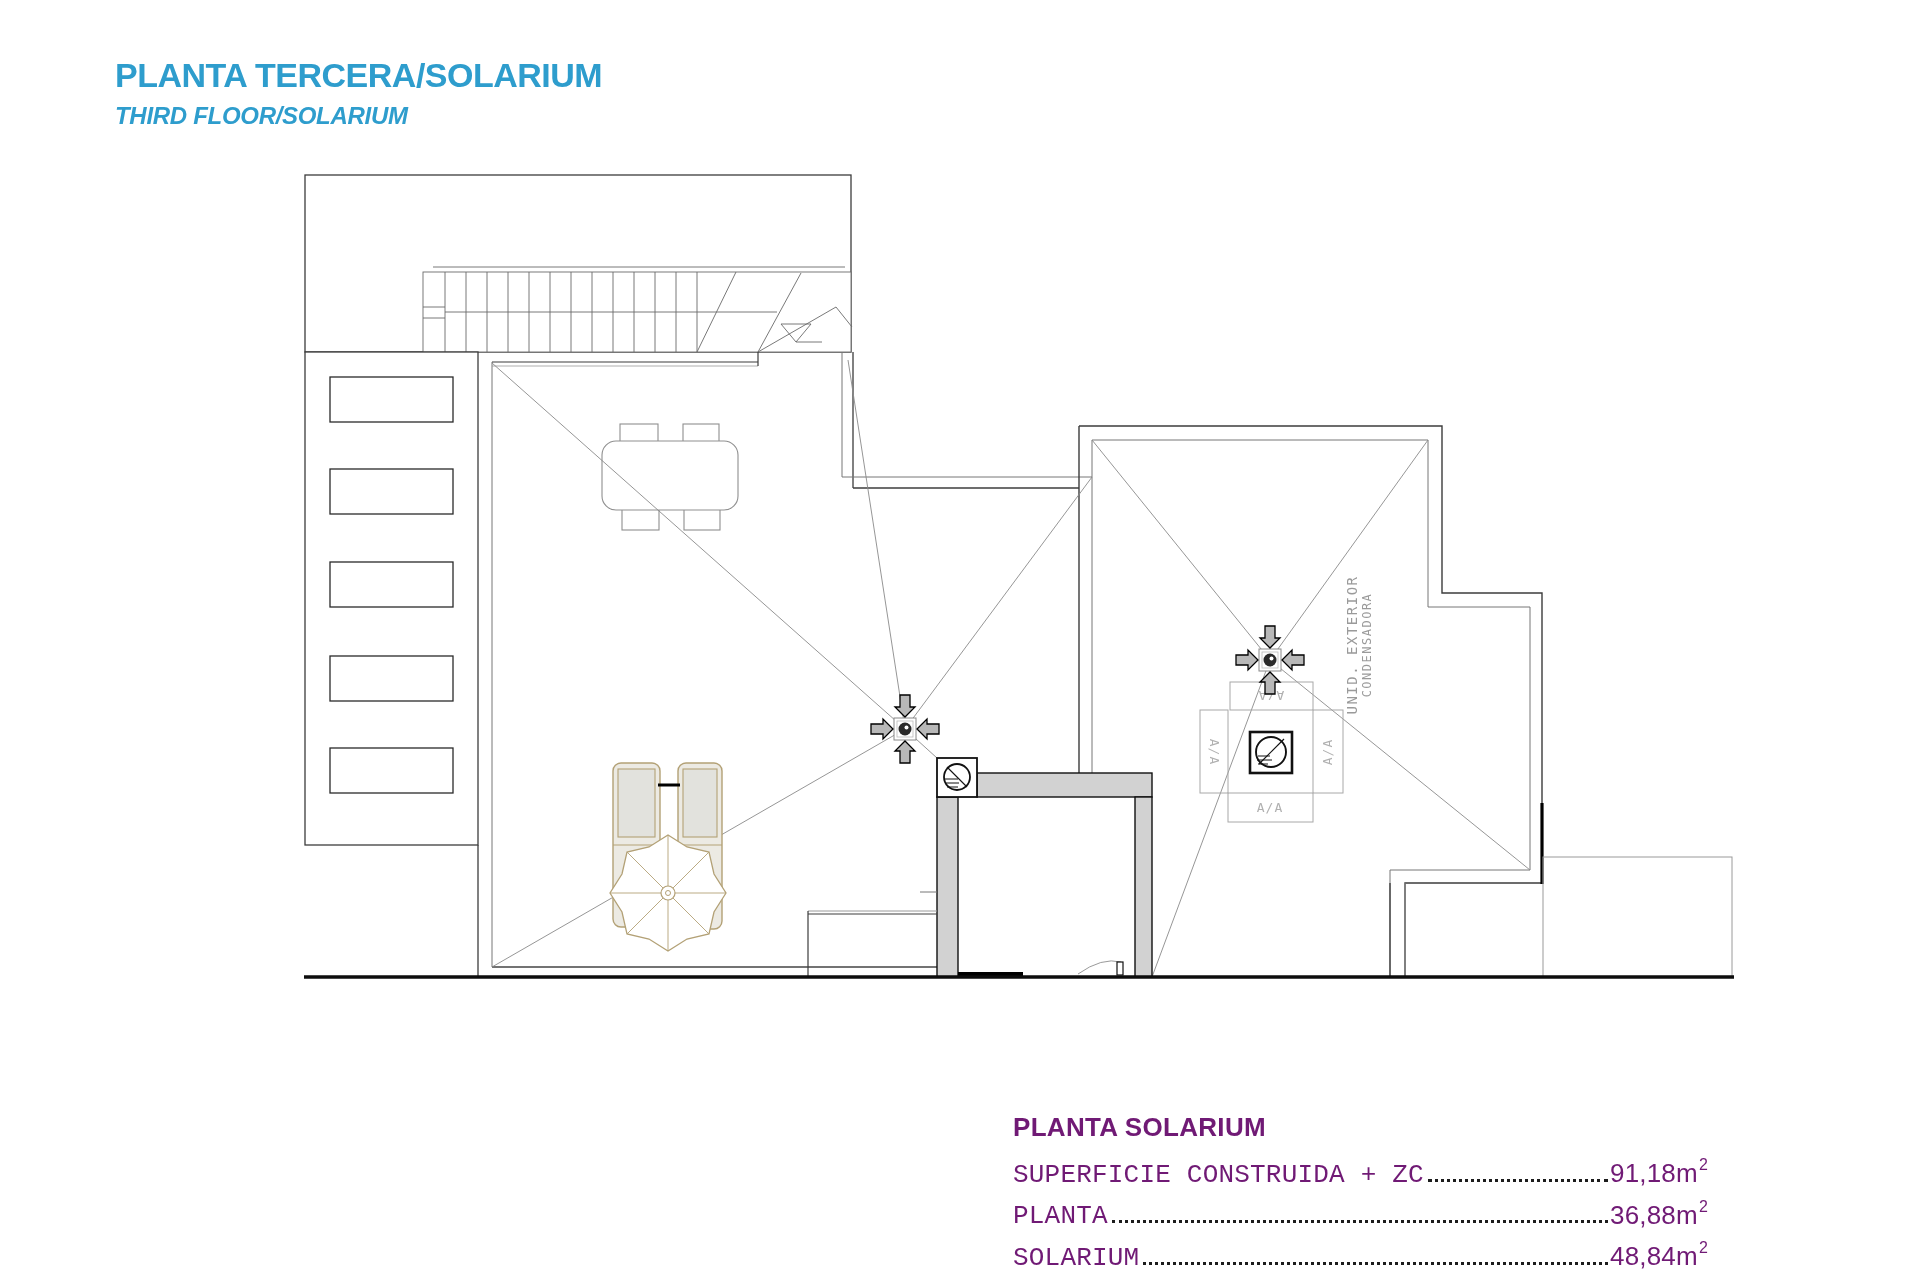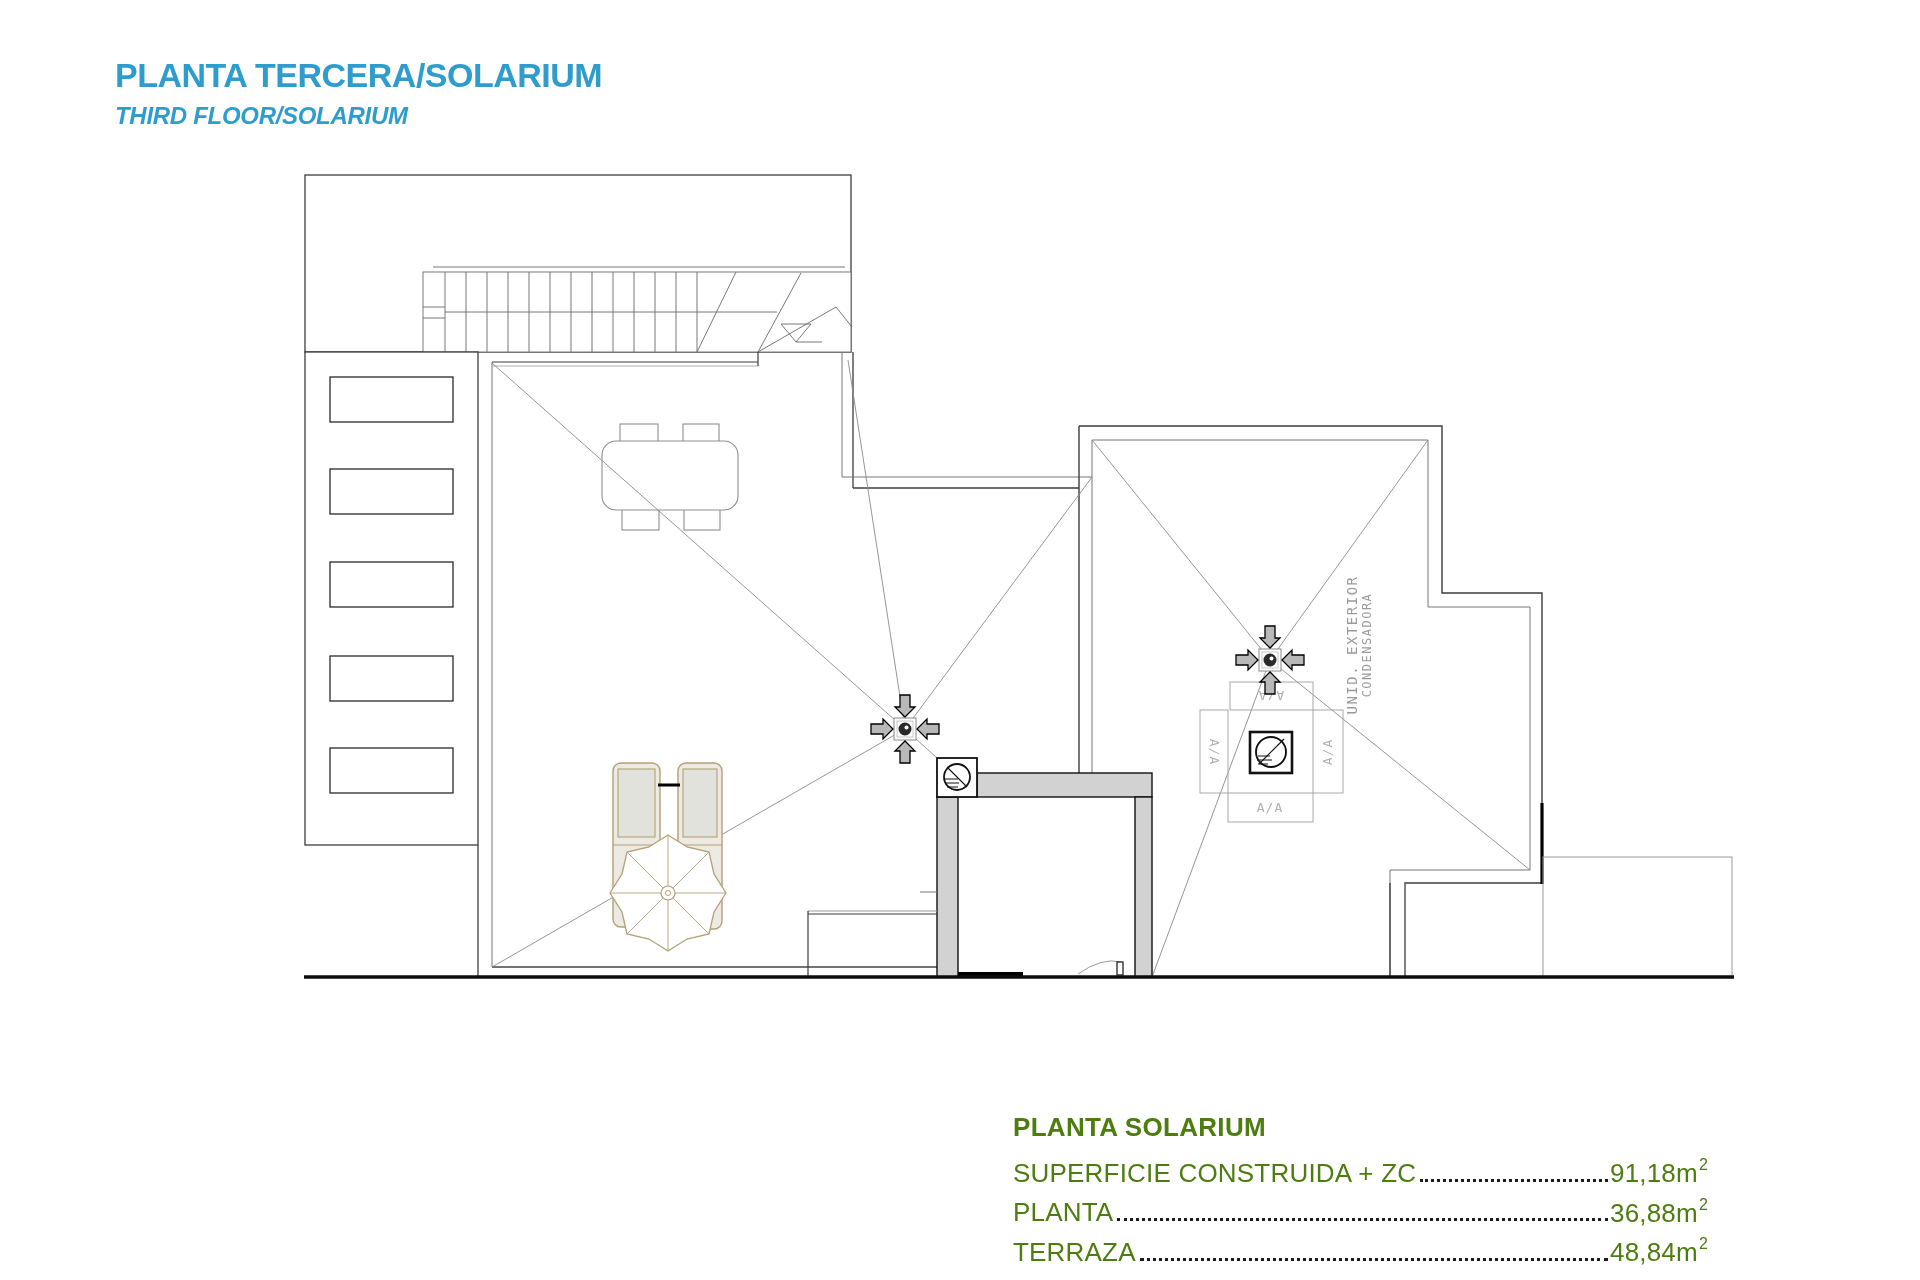--- a/index.html
+++ b/index.html
@@ -7,24 +7,24 @@
   html, body { width: 1920px; height: 1280px; background: #ffffff; overflow: hidden;
     font-family: "Liberation Sans", sans-serif; }
   .page { position: relative; width: 1920px; height: 904px; background: #fff; }
 
   .titleblock { position: absolute; left: 115px; top: 56px; }
   .title { font-size: 34px; font-weight: bold; color: var(--accent); letter-spacing: -0.5px; }
   .subtitle { font-size: 24px; font-weight: bold; color: var(--accent); margin-top: 7px; letter-spacing: -0.3px; font-style: italic; }
 
   .plan-svg { position: absolute; left: 0; top: 0; }
 
-  .areas { position: absolute; left: 1013px; top: 1112px; width: 694px; color: #4d7c0f; }
+  .areas { position: absolute; left: 1013px; top: 1112px; width: 694px; color: #701a75; }
   .areas-heading { font-size: 26px; font-weight: bold; letter-spacing: 0.3px; margin-bottom: 7px; }
   .arow { display: flex; align-items: baseline; font-size: 26px; line-height: 33px; letter-spacing: 0.2px; }
-  .alabel { white-space: nowrap; }
+  .alabel { white-space: nowrap; font-family: Liberation Mono, monospace; }
   .leader { flex: 1 1 auto; border-bottom: 3.2px dotted #1c1c1c; margin: 0 2px 5px 4px; min-width: 20px; }
   .aval { white-space: nowrap; }
   .aval sup { font-size: 16px; position: relative; top: -2px; left: 1px; }
 </style>
 </head>
 <body>
 
 <div class="page">
 
   <div class="titleblock">
@@ -237,19 +237,19 @@
       <span class="alabel">SUPERFICIE CONSTRUIDA + ZC</span>
       <span class="leader"></span>
       <span class="aval"><span>91,18m</span><sup>2</sup></span>
     </div>
     <div class="arow">
       <span class="alabel">PLANTA</span>
       <span class="leader"></span>
       <span class="aval"><span>36,88m</span><sup>2</sup></span>
     </div>
     <div class="arow">
-      <span class="alabel">TERRAZA</span>
+      <span class="alabel">SOLARIUM</span>
       <span class="leader"></span>
       <span class="aval"><span>48,84m</span><sup>2</sup></span>
     </div>
   </div>
 
 </div>
 
 </body></html>

